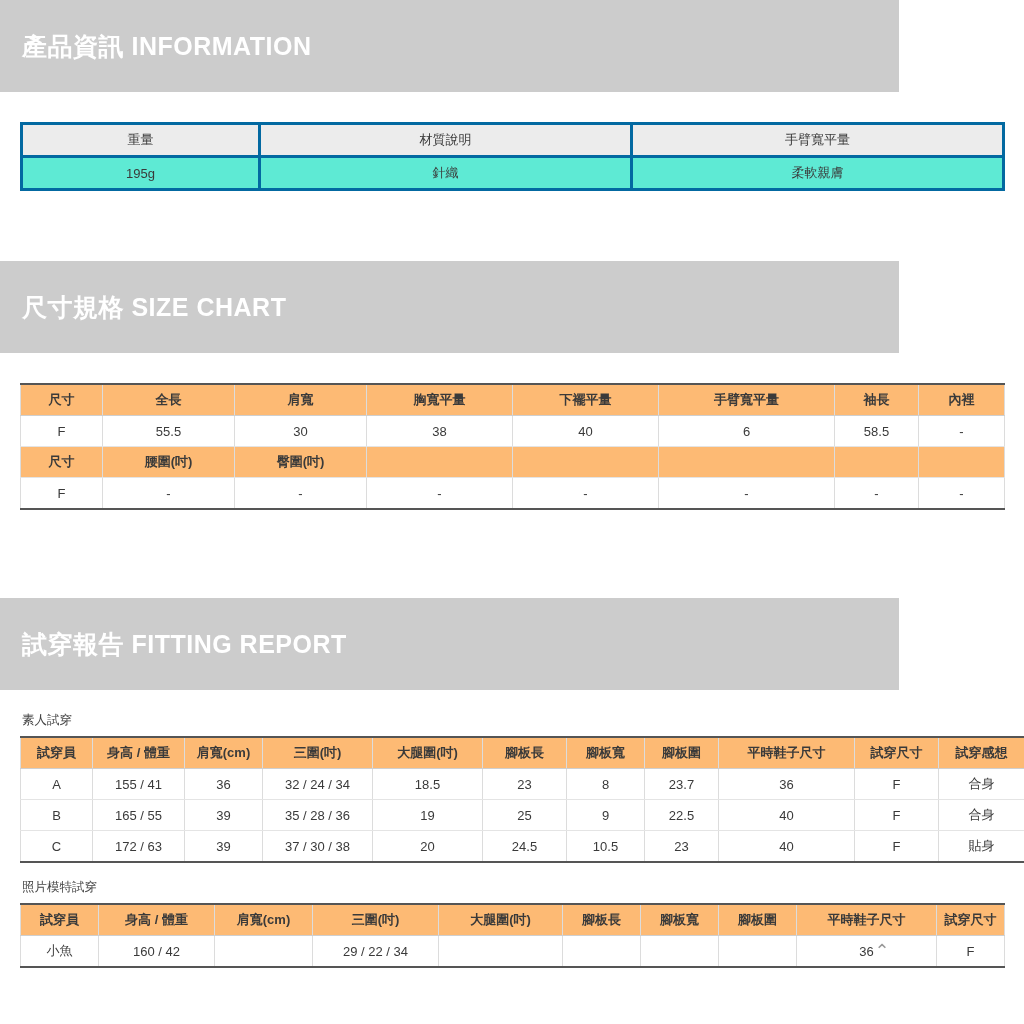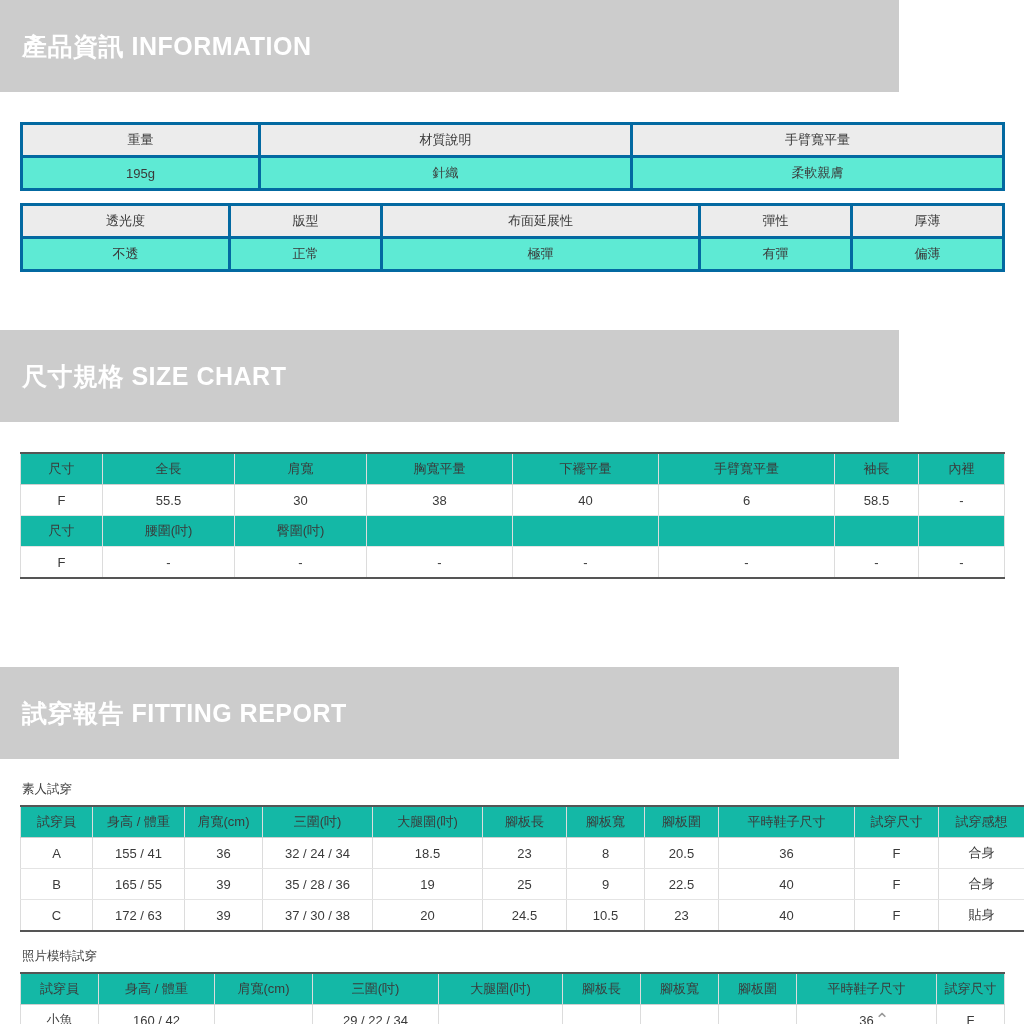--- a/index.html
+++ b/index.html
@@ -73,22 +73,22 @@
     border-left: 1px solid #dcdcdc;
     border-right: 1px solid #dcdcdc;
     text-align: center;
     height: 30px;
     padding: 0 2px;
     color: #3a3a3a;
     overflow: hidden;
     white-space: nowrap;
   }
   table.lined th {
-    background: #14b8a6;
-    font-weight: normal;
+    background: #fdba74;
+    font-weight: bold;
   }
   table.lined tr.hdr th {
     border-top: 2px solid #555555;
     border-bottom: 1px solid #cfcfcf;
   }
   table.lined tr.last td {
     border-bottom: 2px solid #555555;
   }
   table.lined tr.mid td, table.lined tr.mid th {
     border-bottom: 1px solid #e4e4e4;
@@ -146,47 +146,20 @@
           <td>195g</td>
           <td>針織</td>
           <td>柔軟親膚</td>
         </tr>
       </tbody>
     </table>
   </div>
 
   <div class="sp-12"></div>
 
-  <div class="tbl-wrap">
-    <table class="info">
-      <colgroup>
-          <col style="width:208px">
-          <col style="width:152px">
-          <col style="width:318px">
-          <col style="width:152px">
-          <col style="width:152px">
-        </colgroup>
-      <tbody>
-        <tr>
-          <th>透光度</th>
-          <th>版型</th>
-          <th>布面延展性</th>
-          <th>彈性</th>
-          <th>厚薄</th>
-        </tr>
-        <tr>
-          <td>不透</td>
-          <td>正常</td>
-          <td>極彈</td>
-          <td>有彈</td>
-          <td>偏薄</td>
-        </tr>
-      </tbody>
-    </table>
-  </div>
 
   <div class="sp-58"></div>
 
   <div class="banner">
     <div class="banner-title">尺寸規格 SIZE CHART</div>
   </div>
 
   <div class="sp-30"></div>
 
   <div class="tbl-wrap">
@@ -286,21 +259,21 @@
           <th>試穿感想</th>
         </tr>
         <tr class="mid">
           <td>A</td>
           <td>155 / 41</td>
           <td>36</td>
           <td>32 / 24 / 34</td>
           <td>18.5</td>
           <td>23</td>
           <td>8</td>
-          <td>20.5</td>
+          <td>23.7</td>
           <td>36</td>
           <td>F</td>
           <td>合身</td>
         </tr>
         <tr class="mid">
           <td>B</td>
           <td>165 / 55</td>
           <td>39</td>
           <td>35 / 28 / 36</td>
           <td>19</td>

